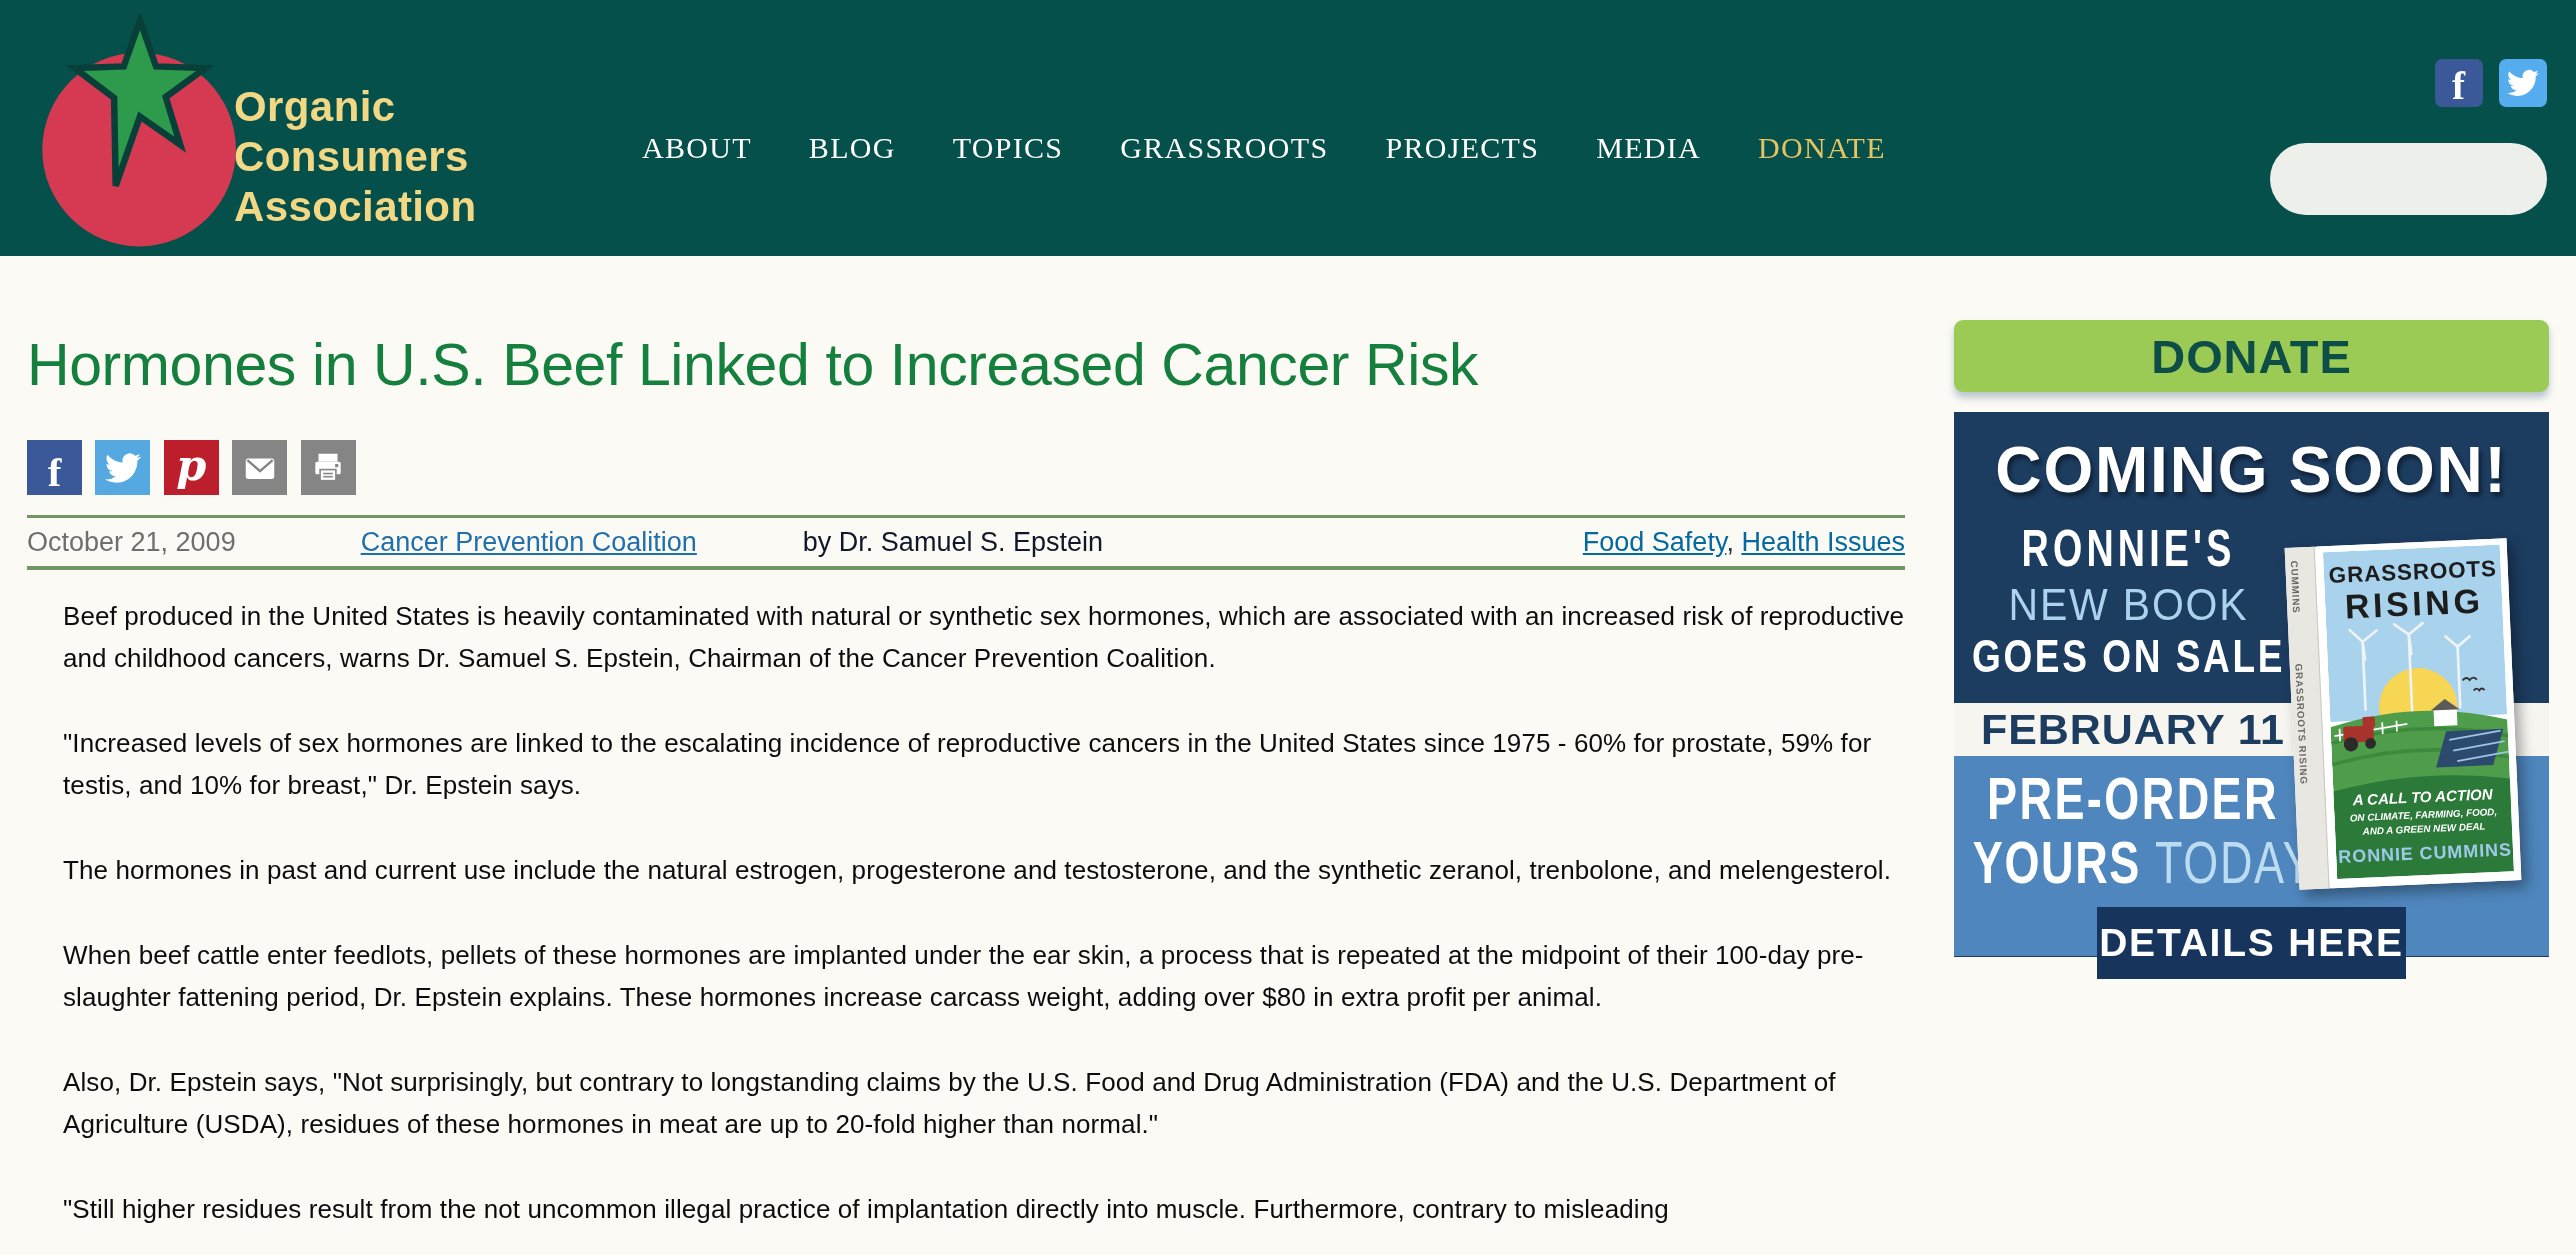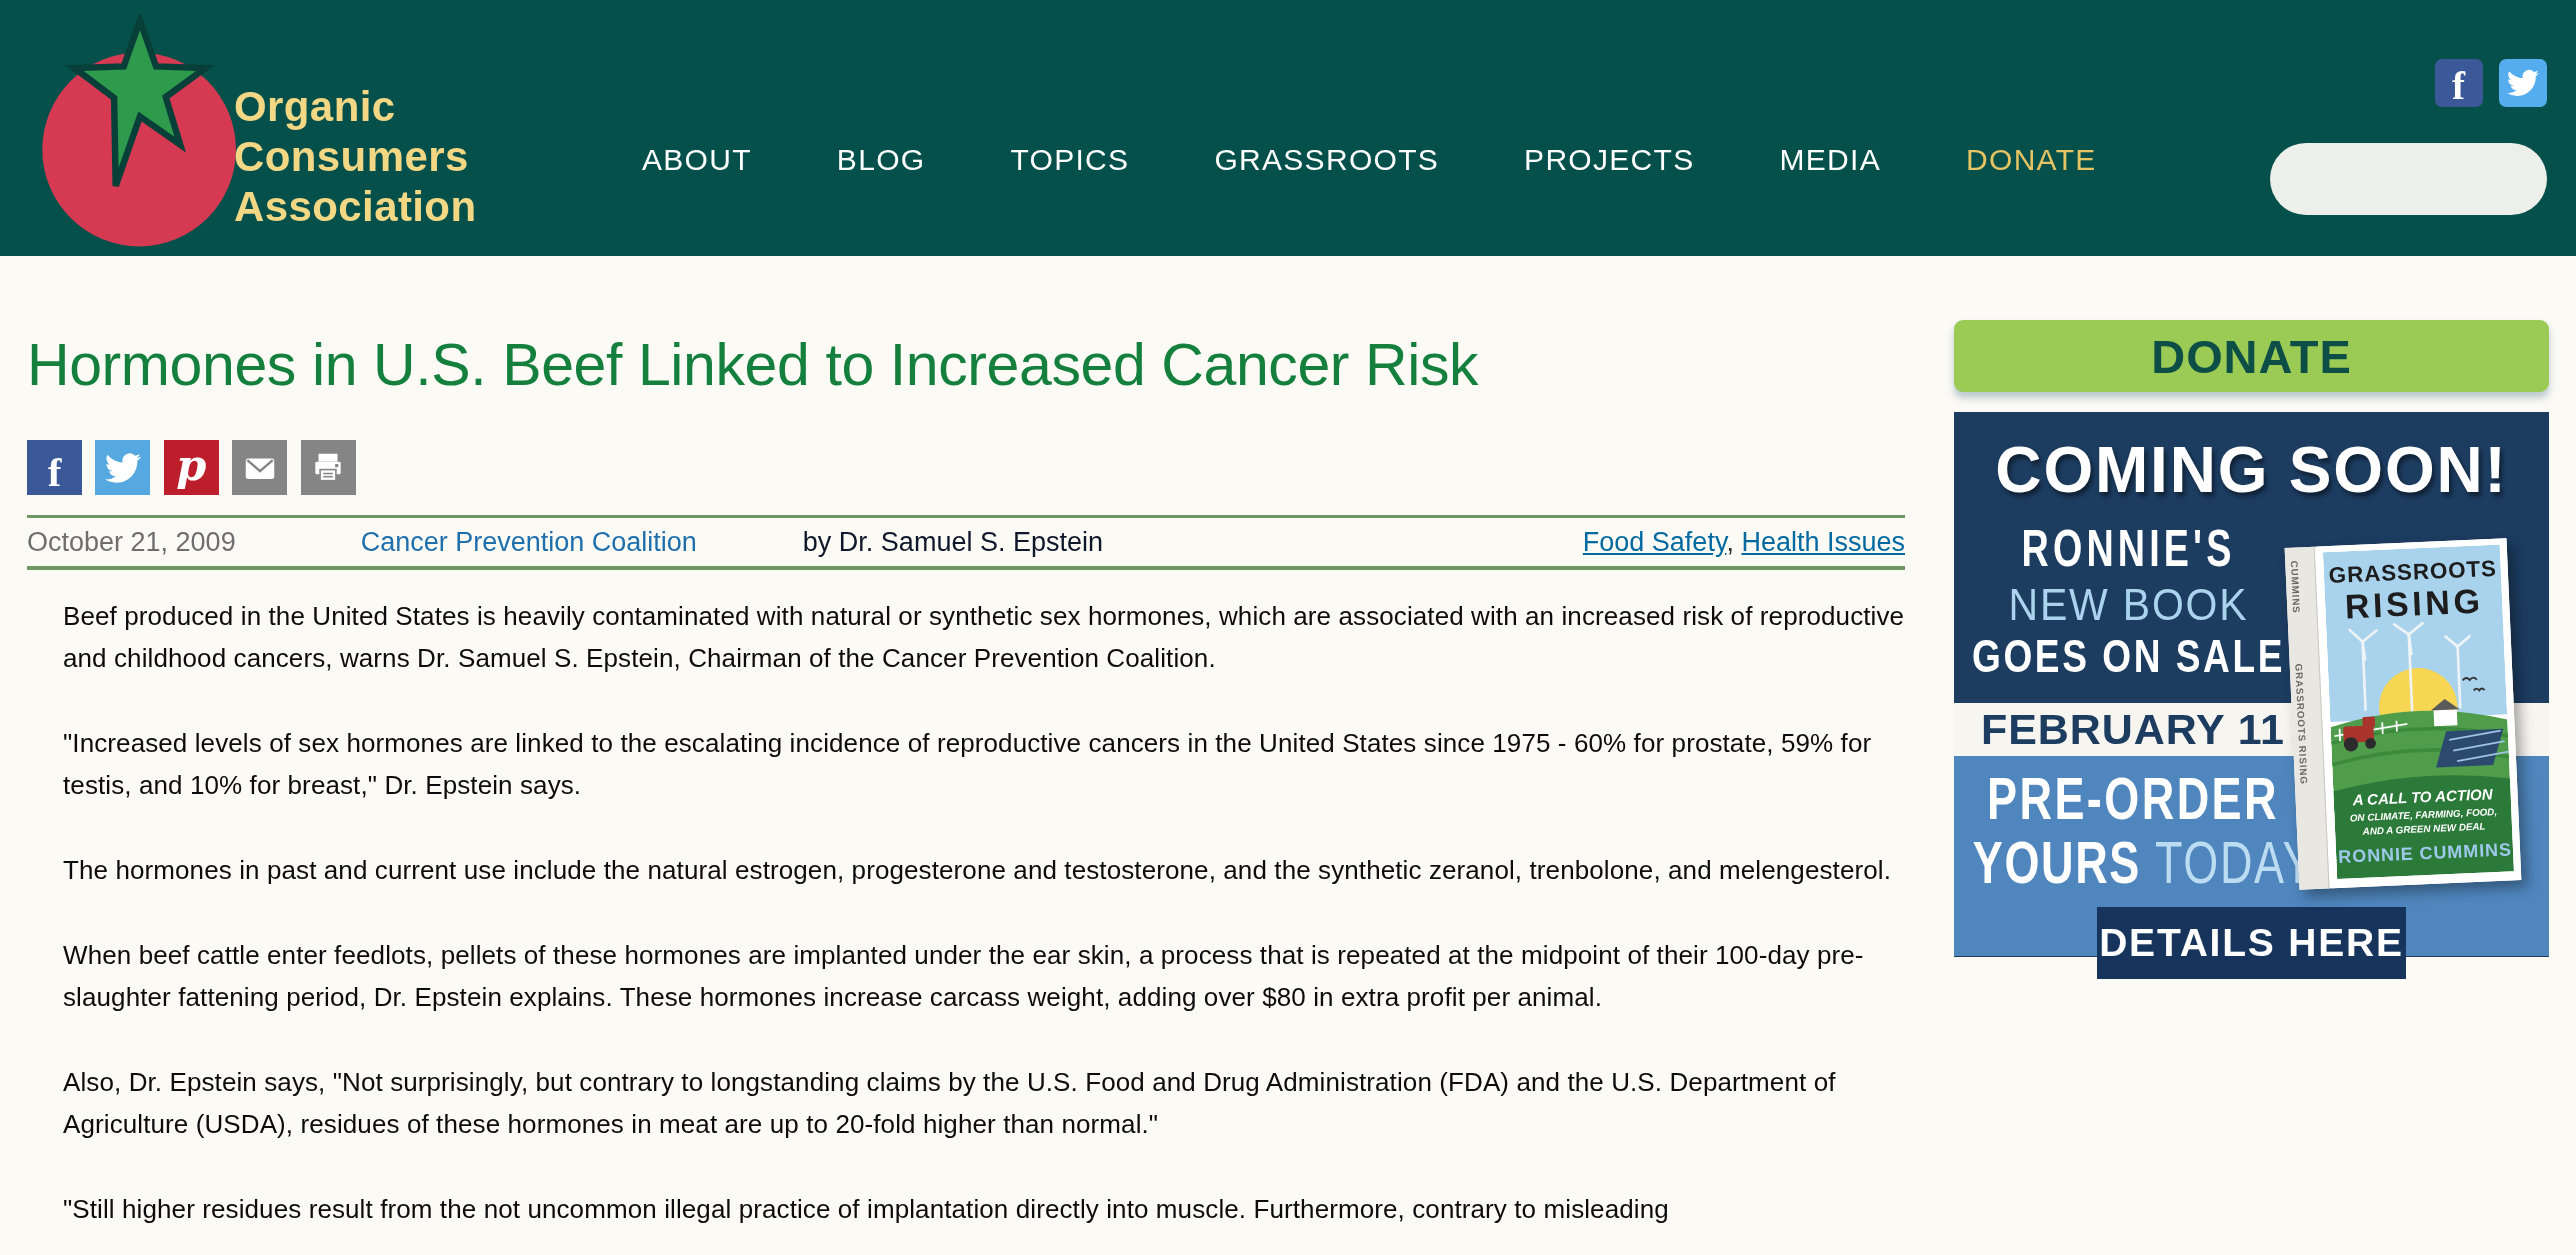--- a/index.html
+++ b/index.html
@@ -4,21 +4,21 @@
 <style>
   * { margin:0; padding:0; box-sizing:border-box; }
   html,body { width:2576px; height:1256px; overflow:hidden; }
   body { font-family:"Liberation Sans", sans-serif; background:#fbfaf5; position:relative; }
 
   
   .site-header { position:absolute; left:0; top:0; width:2576px; height:256px; background:#05504a; }
   .logo-wrap { position:absolute; left:25px; top:14.3px; display:flex; }
   .logo-mark { width:225px; height:234px; }
   .logo-text { position:absolute; left:234px; top:82px; color:#f2d784; font-size:42px; font-weight:bold; line-height:50px; letter-spacing:0.4px; white-space:nowrap; }
-  .main-nav { position:absolute; left:642px; top:12px; height:295px; display:flex; align-items:center; gap:85px; }
+  .main-nav { position:absolute; left:642px; top:0; height:295px; display:flex; align-items:center; gap:57px;font-family:Liberation Serif, serif; }
   .nav-item { color:#ffffff; font-size:30px; letter-spacing:1.3px; cursor:pointer; white-space:nowrap; }
   .nav-item.donate { color:#e7c463; }
   .social-top { position:absolute; right:29.5px; top:59px; display:flex; gap:16px; }
   .soc-btn { width:48px; height:48px; border-radius:7.2px; display:flex; align-items:flex-end; justify-content:center; overflow:hidden; cursor:pointer; }
   .soc-fb { background:#3b5998; color:#fff; font-size:39px; font-weight:bold; font-family:"Liberation Serif", serif; line-height:43px; }
   .soc-tw { background:#55acee; align-items:center; }
   .search-bar { position:absolute; right:29.5px; top:143px; width:277px; height:72px; background:#edefeb; border-radius:36px; display:flex; align-items:center; }
   .search-input { flex:1; height:100%; border:none; outline:none; background:transparent; font-size:27px; padding:0 9px 0 27px; color:#05504a; }
 
   
@@ -27,21 +27,21 @@
   .share-row { margin-top:41px; display:flex; gap:13.4px; }
   .share-btn { width:55px; height:55px; display:flex; align-items:center; justify-content:center; cursor:pointer; color:#fff; }
   .share-fb { background:#3b5998; font-family:"Liberation Serif", serif; font-size:41px; font-weight:bold; align-items:flex-end; line-height:45px; }
   .share-tw { background:#55a8e0; }
   .share-pin { background:#bd1e2c; font-family:"DejaVu Serif", serif; font-style:italic; font-weight:bold; font-size:43px; padding-bottom:5.4px; }
   .share-mail, .share-print { background:#858585; }
   .divider { height:3.6px; background:#6f9663; width:1878px; }
   .meta-wrap { margin-top:19.7px; }
   .meta-row { height:48px; display:flex; align-items:center; font-size:27px; }
   .meta-date { color:#6e6e6e; }
-  .meta-src { color:#1f6fad; margin-left:125px; cursor:pointer; }
+  .meta-src { color:#1f6fad; text-decoration:underline; margin-left:125px; cursor:pointer; }
   .meta-by { color:#0f172a; margin-left:106px; }
   .meta-tags { margin-left:auto; color:#333; }
   .meta-tags a { color:#0369a1; text-decoration:underline; cursor:pointer; }
   .article-body { margin-top:25px;margin-left:36px; }
   .article-body p { font-size:26px; line-height:42px; color:#0c0c0c; margin-bottom:43px; letter-spacing:0.1px; }
 
   
   .sidebar { position:absolute; left:1954px; top:295px; width:595px; }
   .signup-card { margin-top:38px; background:#ffffff; border-radius:18px; box-shadow:0 2.7px 7.2px rgba(0,0,0,0.18); overflow:hidden; }
   .signup-head { height:61px; background:#6fa05f; color:#fff; display:flex; align-items:center; justify-content:center; font-size:28px; letter-spacing:0.4px; }

